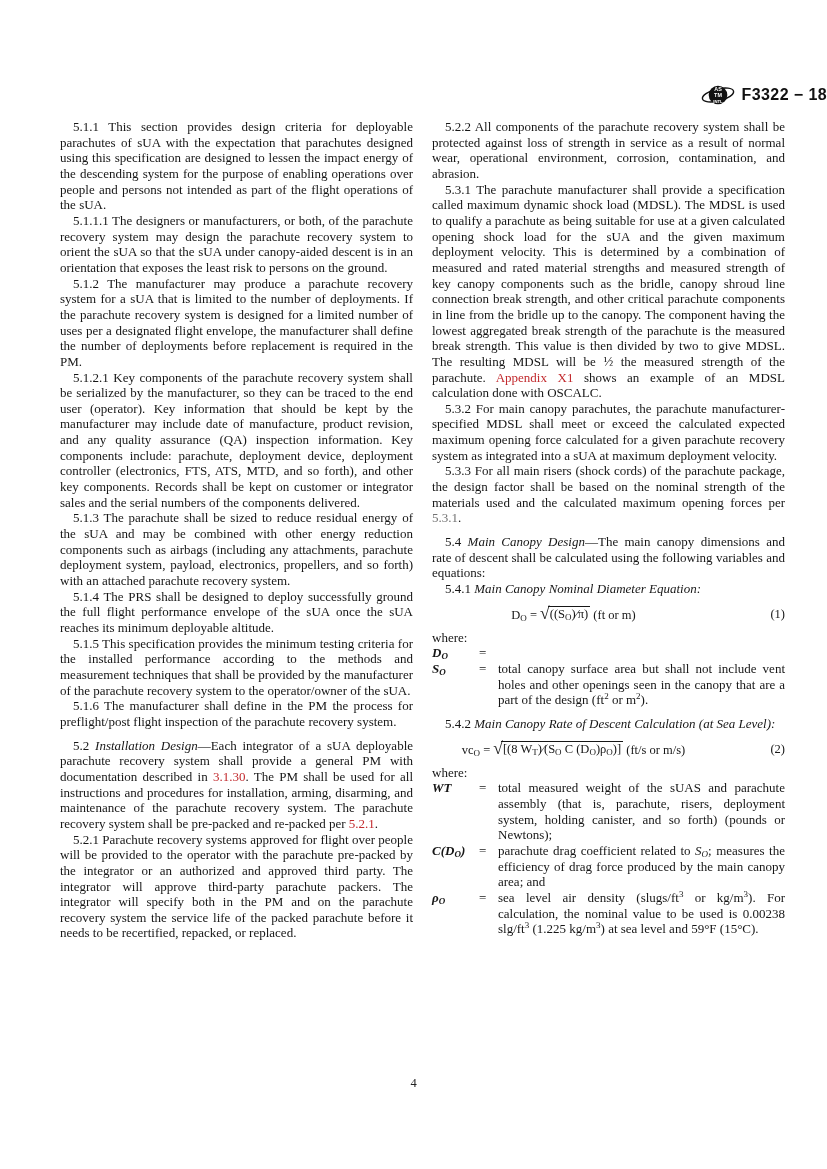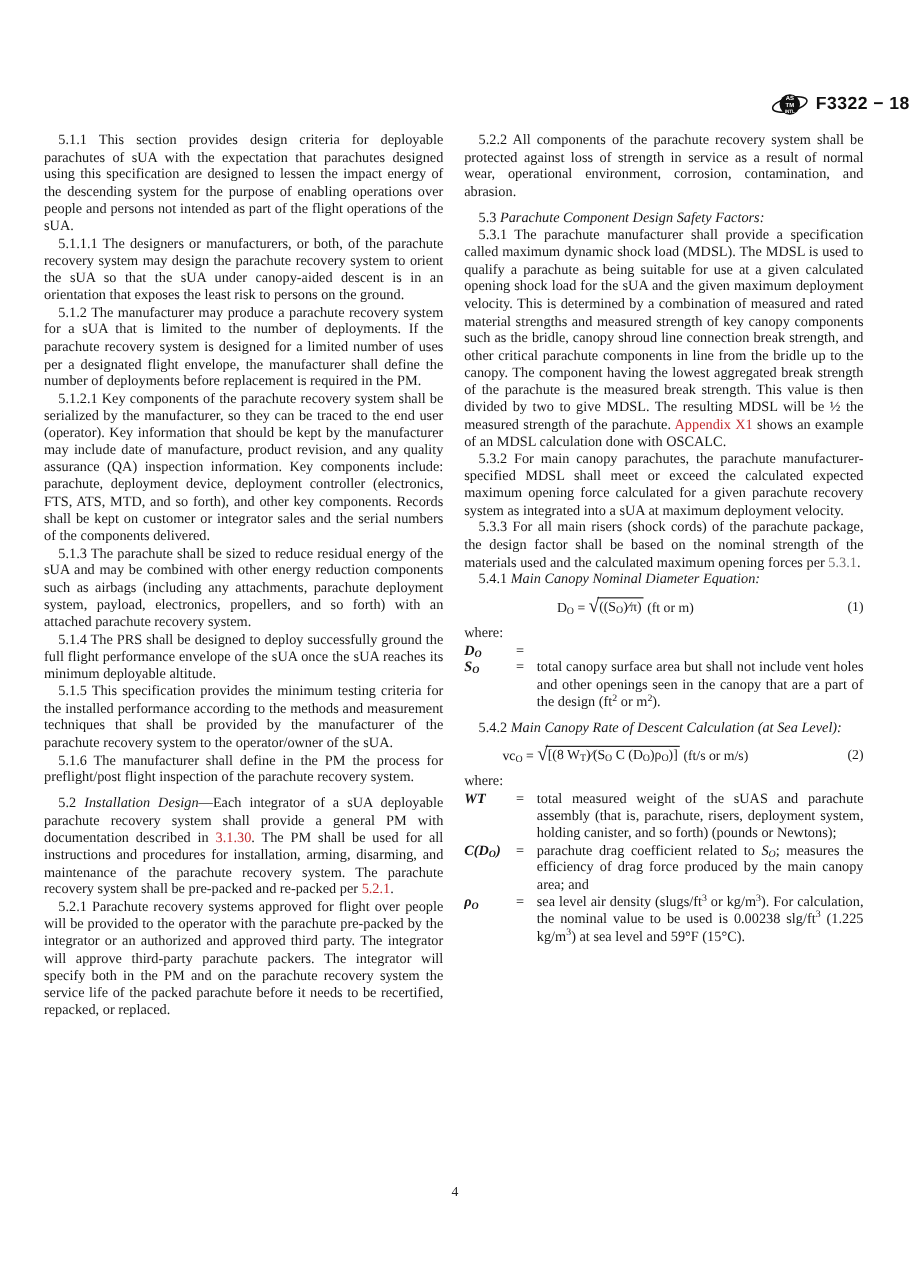--- a/index.html
+++ b/index.html
@@ -11,21 +11,21 @@
   .page{position:absolute;inset:0;overflow:hidden;}
   .header{
     display:flex;justify-content:flex-end;align-items:center;gap:7px;
     margin-top:82px;height:26px;
   }
   .logo-wrap{display:inline-flex;align-items:center;}
   .doc-code{
     font-family:"Liberation Sans",sans-serif;font-weight:bold;
     font-size:16px;letter-spacing:.4px;color:#111;
   }
-  .content{display:flex;gap:19px;padding:11px 42px 0 40px;}
+  .content{display:flex;gap:19px;padding:11px 42px 0 60px;}
   .col{flex:1;min-width:0;font-size:13px;line-height:1.205;text-align:justify;}
   .para{margin:0;text-indent:13px;}
   .spaced{margin-top:8px;}
   .where{margin:1px 0 0 0;}
   .defs{margin:0;}
   .def-row{display:flex;}
   .def-term{width:47px;flex:none;text-indent:0;font-weight:bold;}
   .def-eq{width:19px;flex:none;}
   .def-text{flex:1;text-align:justify;}
   .it{font-style:italic;}
@@ -69,24 +69,24 @@
         <p class="para"><span>5.1.2.1  Key components of the parachute recovery system shall be serialized by the manufacturer, so they can be traced to the end user (operator). Key information that should be kept by the manufacturer may include date of manufacture, product revision, and any quality assurance (QA) inspection information. Key components include: parachute, deployment device, deployment controller (electronics, FTS, ATS, MTD, and so forth), and other key components. Records shall be kept on customer or integrator sales and the serial numbers of the components delivered.</span></p>
         <p class="para"><span>5.1.3  The parachute shall be sized to reduce residual energy of the sUA and may be combined with other energy reduction components such as airbags (including any attachments, parachute deployment system, payload, electronics, propellers, and so forth) with an attached parachute recovery system.</span></p>
         <p class="para"><span>5.1.4  The PRS shall be designed to deploy successfully ground the full flight performance envelope of the sUA once the sUA reaches its minimum deployable altitude.</span></p>
         <p class="para"><span>5.1.5  This specification provides the minimum testing criteria for the installed performance according to the methods and measurement techniques that shall be provided by the manufacturer of the parachute recovery system to the operator/owner of the sUA.</span></p>
         <p class="para"><span>5.1.6  The manufacturer shall define in the PM the process for preflight/post flight inspection of the parachute recovery system.</span></p>
         <p class="para spaced"><span>5.2 </span><span class="it">Installation Design</span><span>—Each integrator of a sUA deployable parachute recovery system shall provide a general PM with documentation described in </span><a class="xref" href="#" style="color: rgb(194, 42, 46);">3.1.30</a><span>. The PM shall be used for all instructions and procedures for installation, arming, disarming, and maintenance of the parachute recovery system. The parachute recovery system shall be pre-packed and re-packed per </span><a class="xref" href="#" style="color: rgb(194, 42, 46);">5.2.1</a><span>.</span></p>
         <p class="para"><span>5.2.1  Parachute recovery systems approved for flight over people will be provided to the operator with the parachute pre-packed by the integrator or an authorized and approved third party. The integrator will approve third-party parachute packers. The integrator will specify both in the PM and on the parachute recovery system the service life of the packed parachute before it needs to be recertified, repacked, or replaced.</span></p>
       </div>
     <div class="col">
         <p class="para"><span>5.2.2  All components of the parachute recovery system shall be protected against loss of strength in service as a result of normal wear, operational environment, corrosion, contamination, and abrasion.</span></p>
-        <p class="para spaced"><span>5.3 </span><span class="it">Parachute Component Design Safety Factors:</span></p>
         <p class="para"><span>5.3.1  The parachute manufacturer shall provide a specification called maximum dynamic shock load (MDSL). The MDSL is used to qualify a parachute as being suitable for use at a given calculated opening shock load for the sUA and the given maximum deployment velocity. This is determined by a combination of measured and rated material strengths and measured strength of key canopy components such as the bridle, canopy shroud line connection break strength, and other critical parachute components in line from the bridle up to the canopy. The component having the lowest aggregated break strength of the parachute is the measured break strength. This value is then divided by two to give MDSL. The resulting MDSL will be ½ the measured strength of the parachute. </span><a class="xref" href="#" style="color: rgb(194, 42, 46);">Appendix X1</a><span> shows an example of an MDSL calculation done with OSCALC.</span></p>
         <p class="para"><span>5.3.2  For main canopy parachutes, the parachute manufacturer-specified MDSL shall meet or exceed the calculated expected maximum opening force calculated for a given parachute recovery system as integrated into a sUA at maximum deployment velocity.</span></p>
         <p class="para"><span>5.3.3  For all main risers (shock cords) of the parachute package, the design factor shall be based on the nominal strength of the materials used and the calculated maximum opening forces per </span><a class="xref" href="#" style="color: #737373;">5.3.1</a><span>.</span></p>
+        <p class="para spaced"><span>5.4 </span><span class="it">Main Canopy Design</span><span>—The main canopy dimensions and rate of descent shall be calculated using the following variables and equations:</span></p>
         <p class="para"><span>5.4.1 </span><span class="it">Main Canopy Nominal Diameter Equation:</span></p>
         <div class="equation">
           <span class="eq-body"><span>D</span><span class="sb">O</span><span> = </span><span class="sqrt">
               <span class="rad">√</span>
               <span class="radicand"><span>((S</span><span class="sb">O</span><span>)⁄π)</span></span>
             </span><span> (ft or m)</span></span>
           <span class="eq-num">(1)</span>
         </div>
         <p class="where">where:</p>
         <div class="defs">

